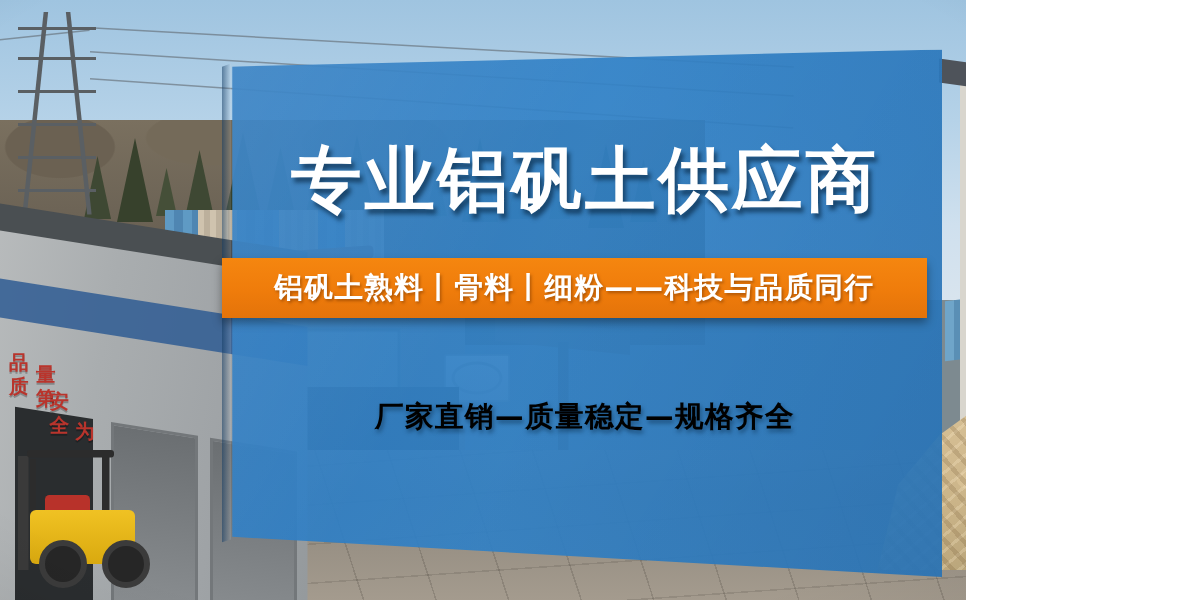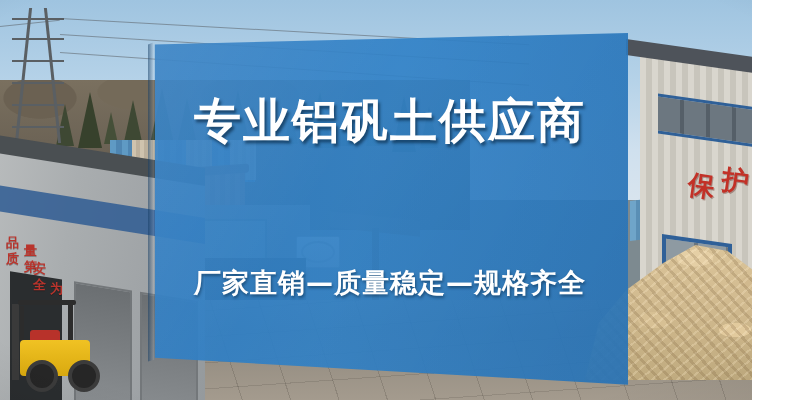--- a/index.html
+++ b/index.html
@@ -1,20 +1,20 @@
 <!DOCTYPE html>
 <html><head>
 <meta charset="utf-8">
 <style>
   html,body{margin:0;padding:0;background:#fff;}
   body{font-family:"Liberation Sans","DejaVu Sans",sans-serif;}
 
   #banner{
     position:relative;
-    width:752px;height:400px;
+    width:644px;height:400px;
     overflow:hidden;
     background:#7d8a90;
   }
 
   
   .photo{position:absolute;inset:0;overflow:hidden;}
 
   
   .sky{
     position:absolute;left:0;top:0;width:800px;height:200px;
@@ -180,21 +180,21 @@
     display:flex;align-items:center;justify-content:center;
   }
   .ribbon span{
     color:#ffffff;font-weight:bold;font-size:19px;letter-spacing:1px;
     font-family:"DejaVu Sans",sans-serif;
     text-shadow:1px 1px 2px rgba(120,55,0,.55);white-space:nowrap;
   }
 
   .sub{
     position:absolute;left:0;right:0;text-align:center;
-    color:#ffffff;font-weight:bold;font-size:27px;letter-spacing:1px;
+    color:#000000;font-weight:bold;font-size:19px;letter-spacing:1px;
     font-family:"DejaVu Sans",sans-serif;
     text-shadow:1px 2px 3px rgba(8,38,66,.55);white-space:nowrap;
   }
   .sub1{top:232px;}
   .sub2{top:277px;}
 
   
   .vig{position:absolute;inset:0;pointer-events:none;
        background:radial-gradient(ellipse 120% 110% at 50% 45%,rgba(0,0,0,0) 55%,rgba(0,0,0,.20) 100%);}
 </style>
@@ -305,18 +305,21 @@
 
   <div class="panel-edge"></div>
   <div class="panel">
     <div class="sheen"></div>
   </div>
 
   <div class="content">
 
     <div class="headline">专业铝矾土供应商</div>
 
+    <div class="ribbon">
+      <span>铝矾土熟料丨骨料丨细粉——科技与品质同行</span>
+    </div>
 
     <div class="sub sub1">厂家直销—质量稳定—规格齐全</div>
 
   </div>
 
 </div>
 
 </body></html>

